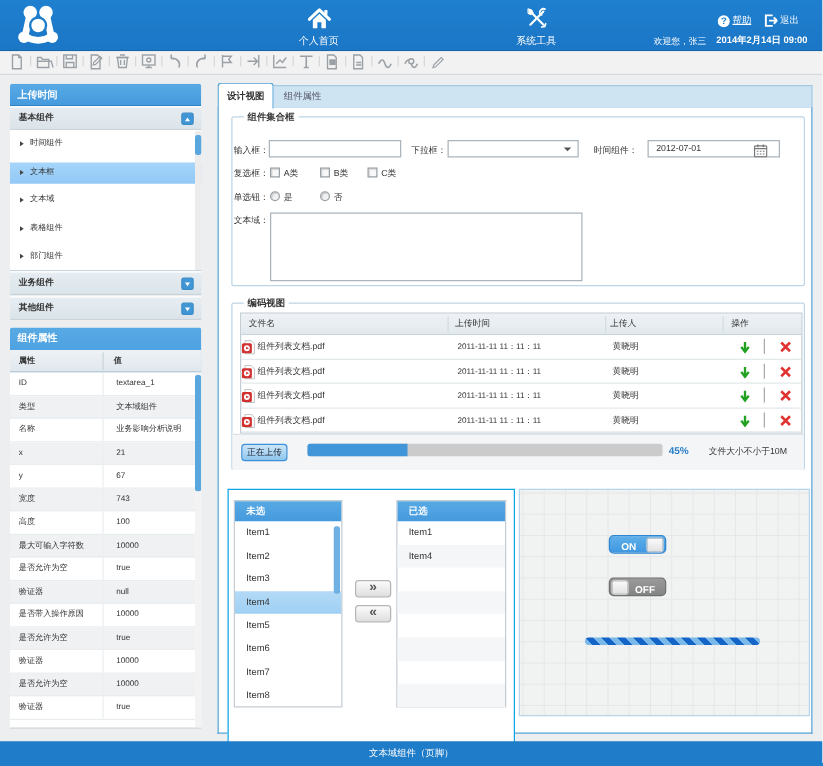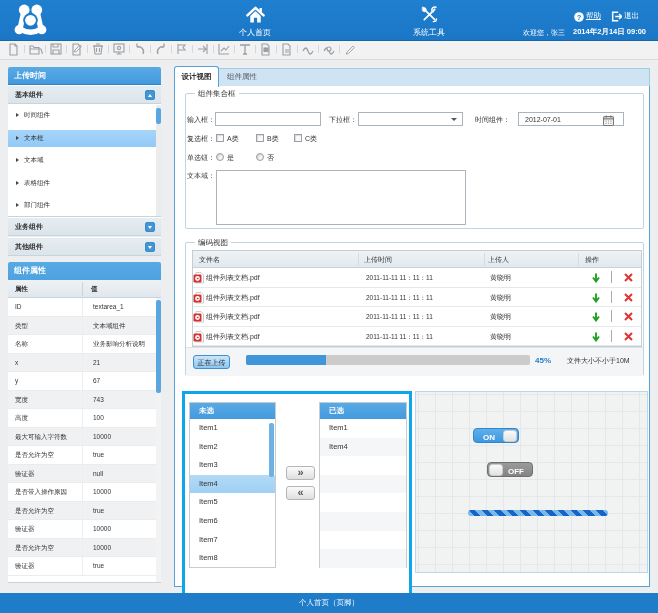--- a/index.html
+++ b/index.html
@@ -30,21 +30,21 @@
 .ptbl .r .k{position:absolute;left:7px;top:0;}
 .ptbl .r .v{position:absolute;left:85px;top:0;}
 .ptbl .r:after{content:"";position:absolute;left:74px;top:0;bottom:0;border-left:1px solid #eceff1;}
 .ptbl .r:nth-child(even){background:#eff1f3;}
 
 #mainbd{left:174px;top:86px;width:476px;height:501px;background:#fff;border:1px solid #55a2d8;border-top:none;}
 #tabstrip{left:174px;top:68px;width:476px;height:19px;background:#cfe4f2;border:1px solid #a5cbe2;border-bottom:1px solid #55a2d8;}
 #tab1{left:174px;top:66px;width:45px;height:21px;background:#fff;border:1px solid #55a2d8;border-bottom:none;border-radius:3px 3px 0 0;text-align:center;line-height:20px;font-weight:bold;font-size:7.5px;z-index:3;}
 #tab2{left:227px;top:72px;font-size:7.5px;color:#556;z-index:3;}
 .fset{border:1px solid #bdd5e6;border-radius:2px;}
-.legend{position:absolute;top:-4px;left:9px;background:#fff;padding:0 3px;font-weight:normal;font-size:7.5px;line-height:8px;}
+.legend{position:absolute;top:-4px;left:9px;background:#fff;padding:0 3px;font-weight:bold;font-size:7.5px;line-height:8px;}
 .ilabel{font-size:7px;color:#333;white-space:nowrap;}
 .ibox{border:1px solid #aab4bc;background:#fff;}
 
 .atbl{border:1px solid #c3cdd4;}
 .atbl .hd{background:linear-gradient(#eef2f5,#e2e9ee);border-bottom:1px solid #c9d3da;height:17px;line-height:17px;font-size:7px;}
 .arow{height:19.5px;border-bottom:1px solid #e4e9ec;position:relative;line-height:19px;font-size:7px;}
 
 .lsthdr{background:linear-gradient(#58aae4,#459ade);color:#fff;font-weight:bold;font-size:7.5px;line-height:16px;padding-left:9px;height:16px;}
 .litem{height:18.6px;line-height:18.6px;padding-left:9px;font-size:7.5px;}
 .xferbtn{position:absolute;width:29px;height:14px;background:linear-gradient(#fbfbfb,#dfdfdf);border:1px solid #b5b5b5;border-radius:3px;text-align:center;line-height:11px;font-size:11px;color:#555;font-weight:bold;}
@@ -377,21 +377,21 @@
   </div>
   <div class="abs" style="left:0px;top:104px;width:457px;height:29px;background:#f3f5f6;border-top:1px solid #dfe3e6;"></div>
   <div class="abs" style="left:7px;top:112px;width:37px;height:14px;background:linear-gradient(#cce6f8,#8ec6ee);border:1px solid #3c8fd8;border-radius:3px;text-align:center;line-height:13px;font-size:7px;color:#223;white-space:nowrap;">正在上传</div>
   <div class="abs" style="left:60px;top:112px;width:284px;height:10px;background:#cbcbcb;border-radius:2px;">
     <div style="width:80px;height:10px;background:#4196da;border-radius:2px 0 0 2px;"></div>
   </div>
   <div class="abs" style="left:349px;top:113px;color:#2a7fc8;font-weight:bold;font-size:8px;">45%</div>
   <div class="abs" style="left:381px;top:113px;font-size:7px;">文件大小不小于10M</div>
 </div>
 
-<div class="abs" style="left:182px;top:391px;width:230px;height:211px;background:#fff;border:3px solid #0ea5e9;">
+<div class="abs" style="left:182px;top:391px;width:230px;height:211px;background:#fff;border:1px solid #0ea5e9;">
   <div class="abs" style="left:4px;top:8px;width:87px;height:166px;border:1px solid #c5cdd3;">
     <div class="lsthdr">未选</div>
     <div class="litem">Item1</div>
       <div class="litem">Item2</div>
       <div class="litem">Item3</div>
     <div class="litem" style="background:linear-gradient(#b3d9f6,#9fd0f4);">Item4</div>
     <div class="litem">Item5</div>
       <div class="litem">Item6</div>
       <div class="litem">Item7</div>
       <div class="litem">Item8</div>
@@ -408,27 +408,27 @@
     <div class="litem"></div>
       <div class="litem" style="background:#f4f6f7;"></div>
     <div class="litem"></div>
       <div class="litem" style="background:#f4f6f7;"></div>
     <div class="litem"></div>
       <div class="litem" style="background:#f4f6f7;"></div>
   </div>
 </div>
 
 <div class="abs" style="left:415px;top:391px;width:233px;height:182px;border:1px solid #b9d7ea;background:#f1f2f2;background-image:linear-gradient(#e5e7e8 1px,transparent 1px),linear-gradient(90deg,#e5e7e8 1px,transparent 1px);background-size:17px 17px;background-position:2px 2px;">
-  <div class="abs" style="left:57px;top:36px;width:46px;height:15px;background:linear-gradient(#5fb0ea,#3f97e0);border:1px solid #2e86d2;border-radius:4px;">
+  <div class="abs" style="left:71px;top:36px;width:46px;height:15px;background:linear-gradient(#5fb0ea,#3f97e0);border:1px solid #2e86d2;border-radius:4px;">
     <span style="position:absolute;left:9px;top:3.5px;color:#fff;font-size:8px;font-weight:bold;">ON</span>
     <span style="position:absolute;right:1px;top:1px;width:14px;height:12px;background:linear-gradient(#fafafa,#e2e2e2);border:1px solid #ccc;border-radius:3px;"></span>
   </div>
   <div class="abs" style="left:71px;top:70px;width:46px;height:15px;background:linear-gradient(#9a9a9a,#848484);border:1px solid #6f6f6f;border-radius:4px;">
     <span style="position:absolute;right:8px;top:3.5px;color:#fff;font-size:8px;font-weight:bold;">OFF</span>
     <span style="position:absolute;left:1px;top:1px;width:14px;height:12px;background:linear-gradient(#fafafa,#e2e2e2);border:1px solid #ccc;border-radius:3px;"></span>
   </div>
   <div class="abs" style="left:52px;top:118px;width:140px;height:5.5px;border-radius:3px;background:repeating-linear-gradient(45deg,#7ab8e8 0 4.5px,#1565c8 4.5px 9px);"></div>
 </div>
-<div id="ftr" class="abs">个人首页（页脚）</div>
+<div id="ftr" class="abs">文本域组件（页脚）</div>
 <style>
 .cbx{width:8px;height:8px;background:#f8f8f8;border:1px solid #9aa0a5;box-shadow:inset 1px 1px 1px rgba(0,0,0,.12);}
 .rdo{width:8px;height:8px;background:#f2f2f2;border:1px solid #9aa0a5;border-radius:50%;box-shadow:inset 1px 1px 1px rgba(0,0,0,.15);}
 </style>
 
 </body></html>

